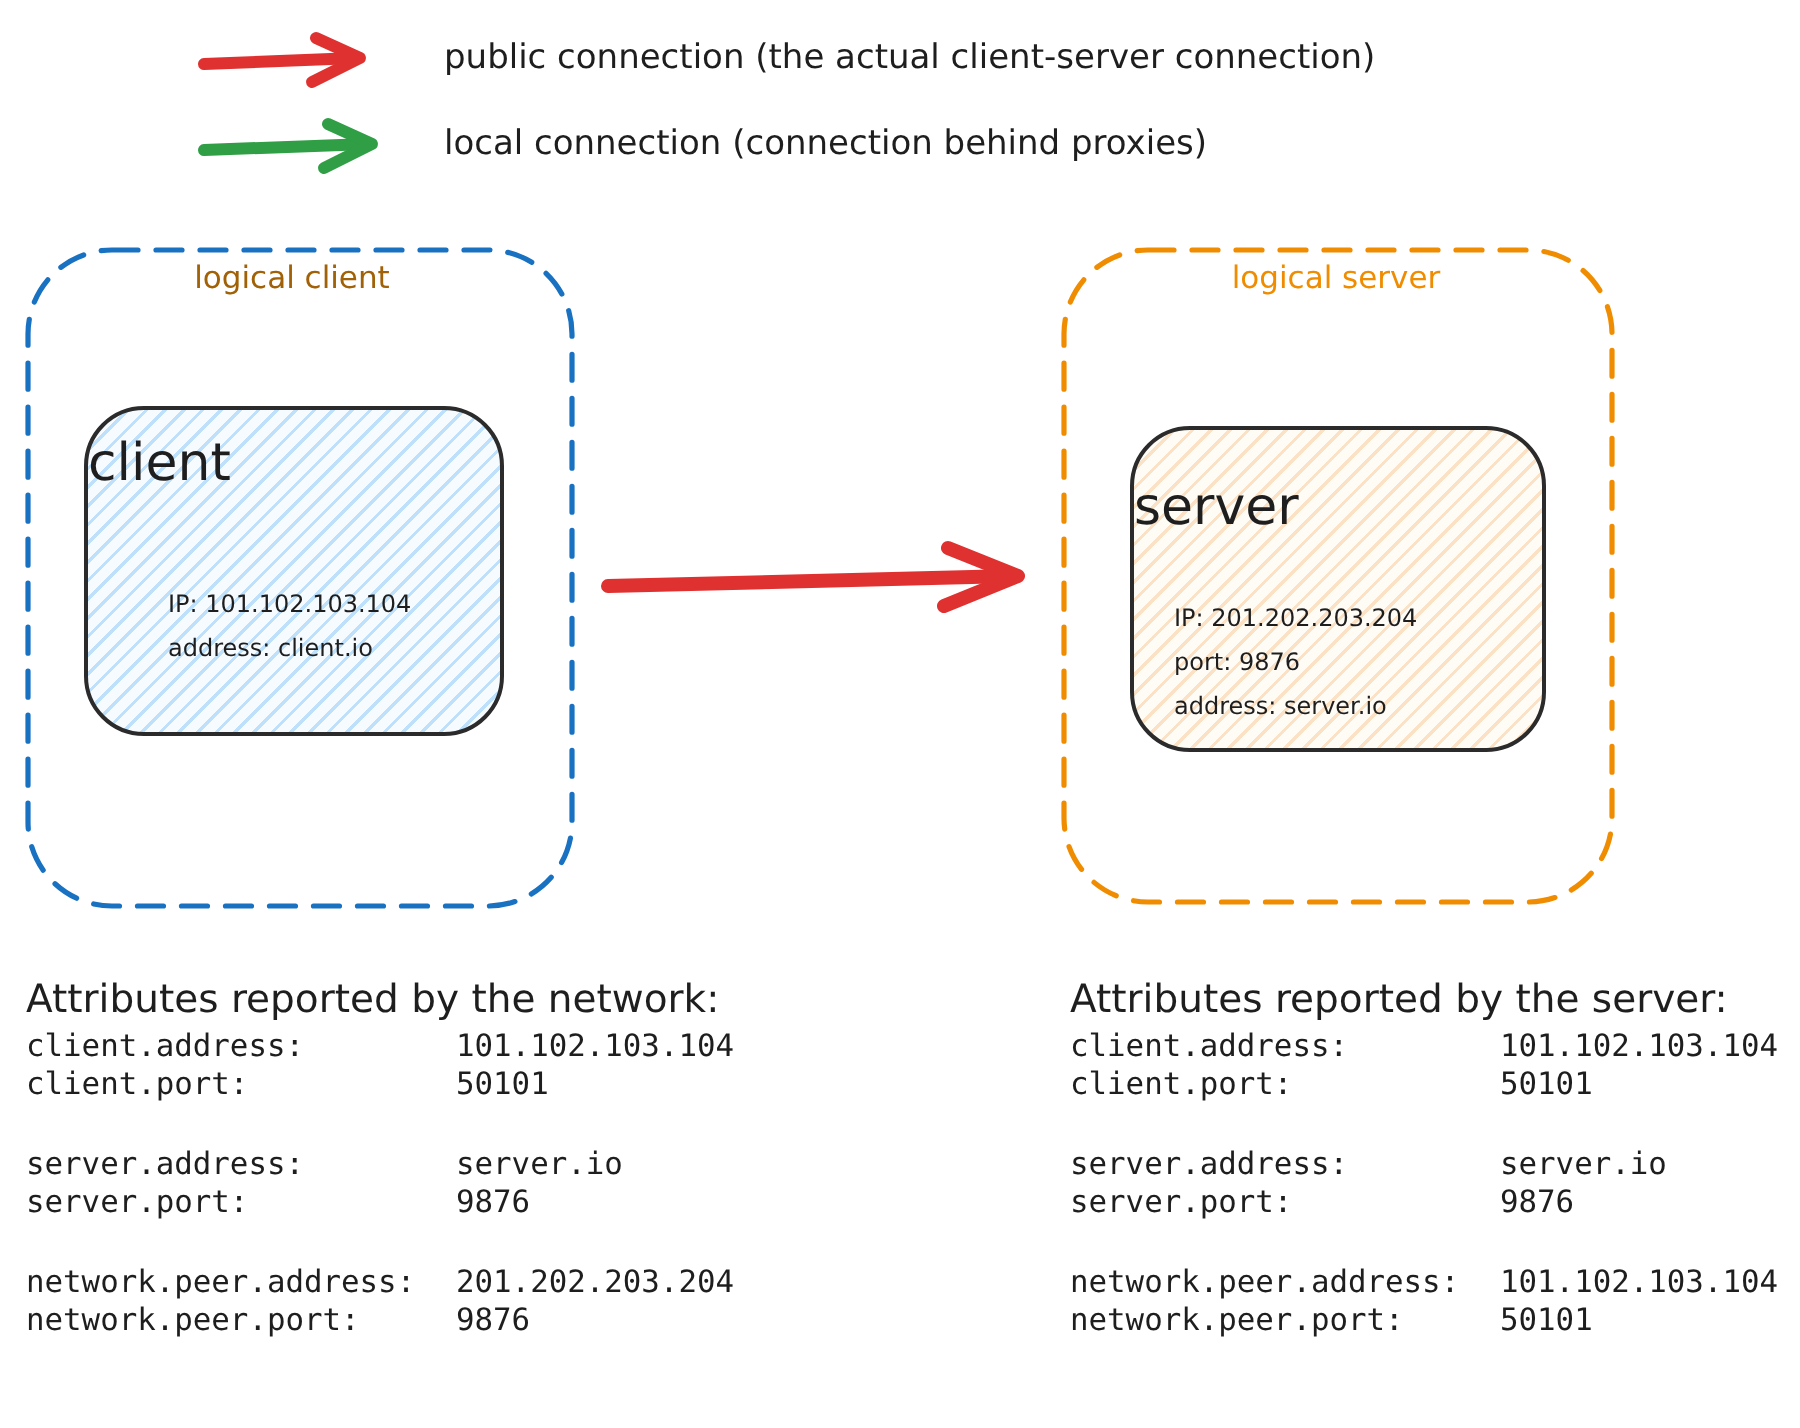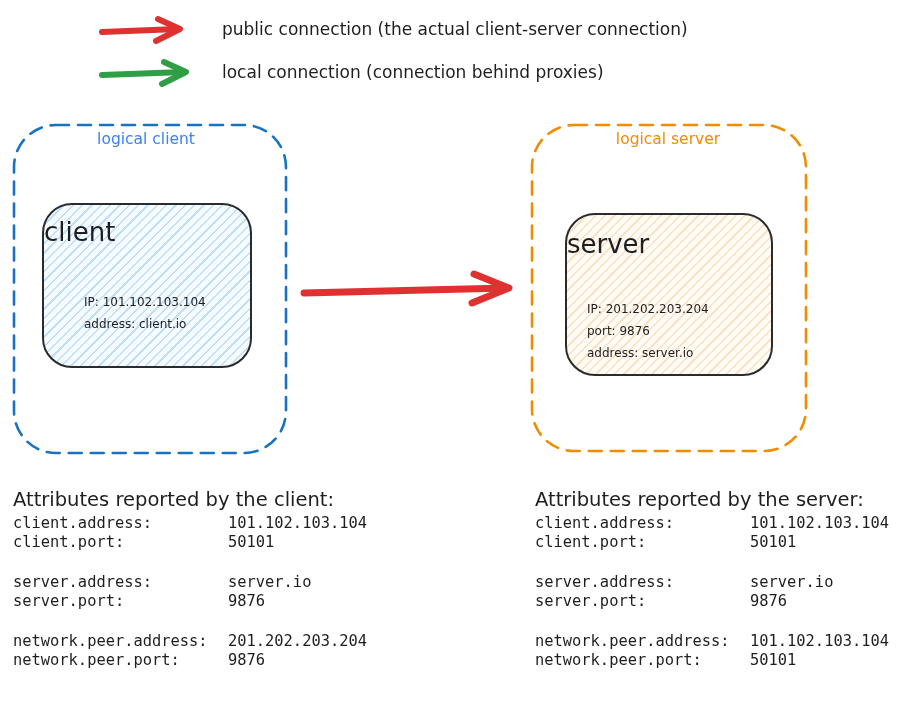--- a/index.html
+++ b/index.html
@@ -9,21 +9,21 @@
   }
 
   
   .legend-label { position:absolute; font-size:17px; line-height:24px; white-space:nowrap; color:#1e1e1e; }
   .arrow-svg { position:absolute; overflow:visible; }
   .arrow-path { fill:none; stroke-linecap:round; stroke-linejoin:round; }
 
   
   .dashed-svg { position:absolute; overflow:visible; }
   .group-label { position:absolute; width:200px; text-align:center; font-size:15.5px; line-height:18px; white-space:nowrap; }
-  .group-label.blue { color:#3b82f6; }
+  .group-label.blue { color:#a16207; }
   .group-label.orange { color:#f08c00; }
 
   
   .node {
     position:absolute; box-sizing:border-box;
     border:2px solid #2b2b2b; border-radius:30px;
   }
   .node-client {
     background:
       repeating-linear-gradient(135deg, rgba(144,202,249,0.55) 0px, rgba(144,202,249,0.55) 1.7px, rgba(0,0,0,0) 1.7px, rgba(0,0,0,0) 6.6px),
@@ -74,35 +74,35 @@
       <div>address: client.io</div>
     </div>
   </div>
 
   <svg class="dashed-svg" style="left:530px; top:123px;" width="278" height="330" viewBox="0 0 278 330">
     <rect x="2" y="2" width="274" height="326" rx="42" fill="none" stroke-width="2.6" stroke-dasharray="13 9" stroke-linecap="round" stroke="#f08c00"></rect>
   </svg>
   <div class="group-label orange" style="left:568px; top:130px;">logical server</div>
 
   <div class="node node-server" style="left:565px; top:213px; width:208px; height:163px;">
-    <div class="node-title" style="top:14px;">server</div>
+    <div class="node-title" style="top:24px;">server</div>
     <div class="node-details" style="left:20px; top:83px;">
       <div>IP: 201.202.203.204</div>
       <div>port: 9876</div>
       <div>address: server.io</div>
     </div>
   </div>
 
   <svg class="arrow-svg" style="left:298px; top:268px;" width="220" height="40" viewBox="0 0 220 40">
     <path class="arrow-path" stroke-width="7" d="M6,25 L208,20" stroke="#e03131"></path>
     <path class="arrow-path" stroke-width="7" d="M176,6 L211,20 L174,35" stroke="#e03131"></path>
   </svg>
 
   <div class="attr-panel" style="left:13px; top:487px; width:410px;">
-    <div class="attr-heading">Attributes reported by the client:</div>
+    <div class="attr-heading">Attributes reported by the network:</div>
     <div class="attr-group first">
       <div class="attr-row">
         <span class="attr-key">client.address:</span>
         <span class="attr-value">101.102.103.104</span>
       </div>
       <div class="attr-row">
         <span class="attr-key">client.port:</span>
         <span class="attr-value">50101</span>
       </div>
     </div>

